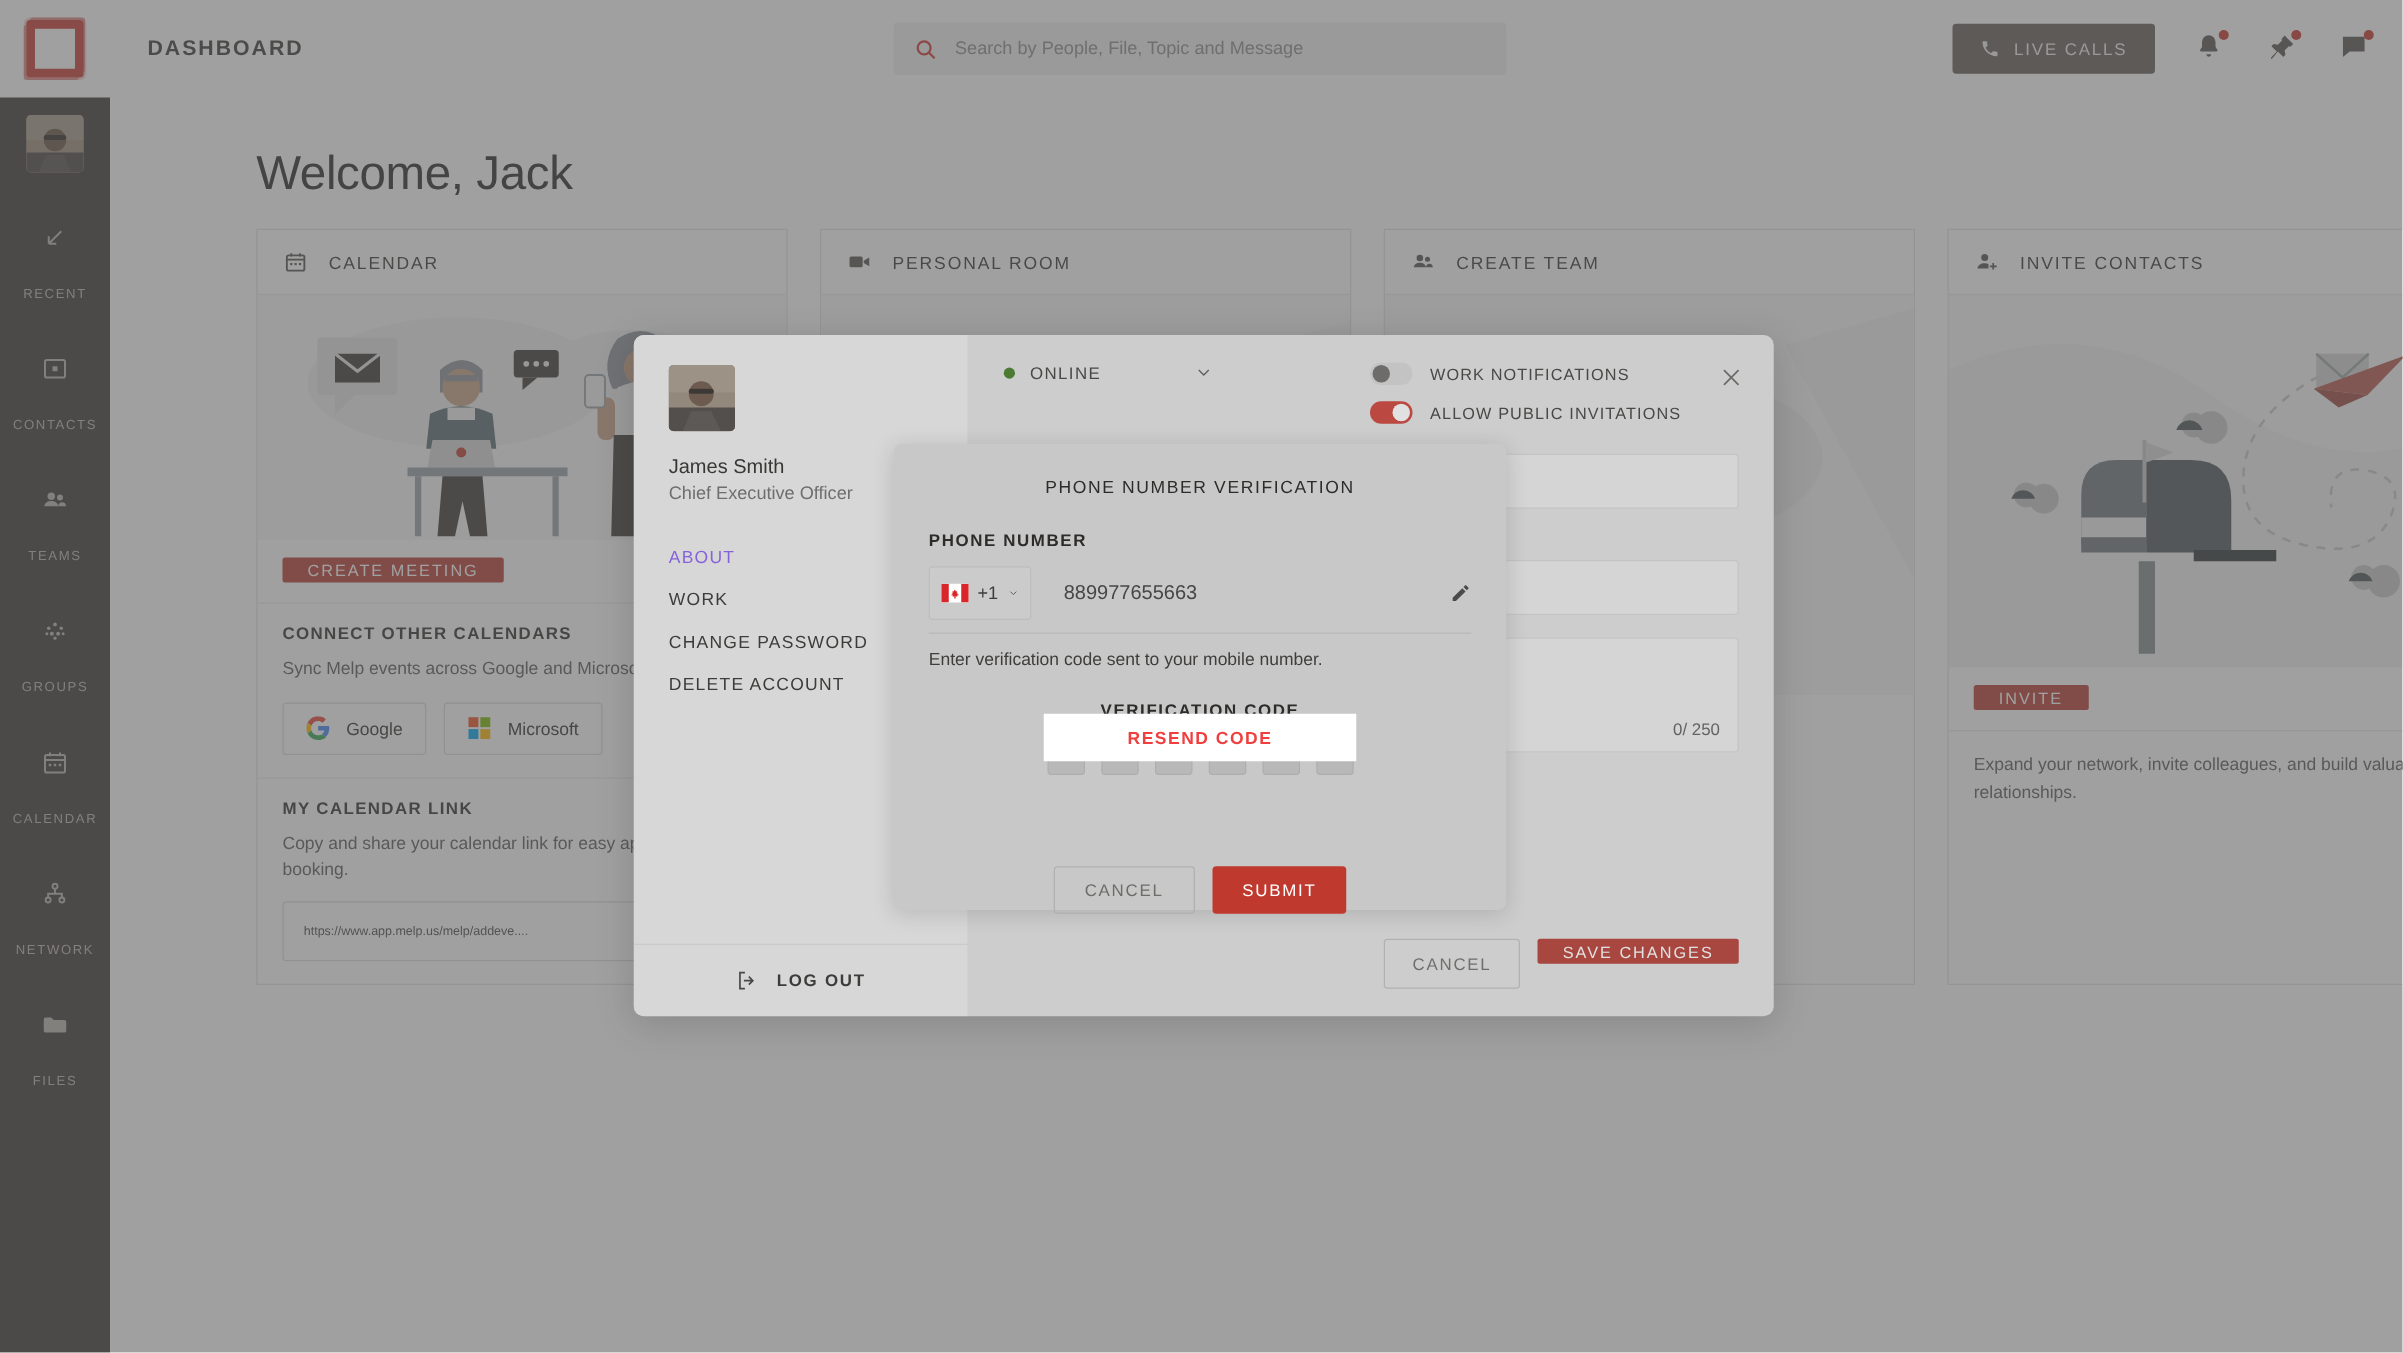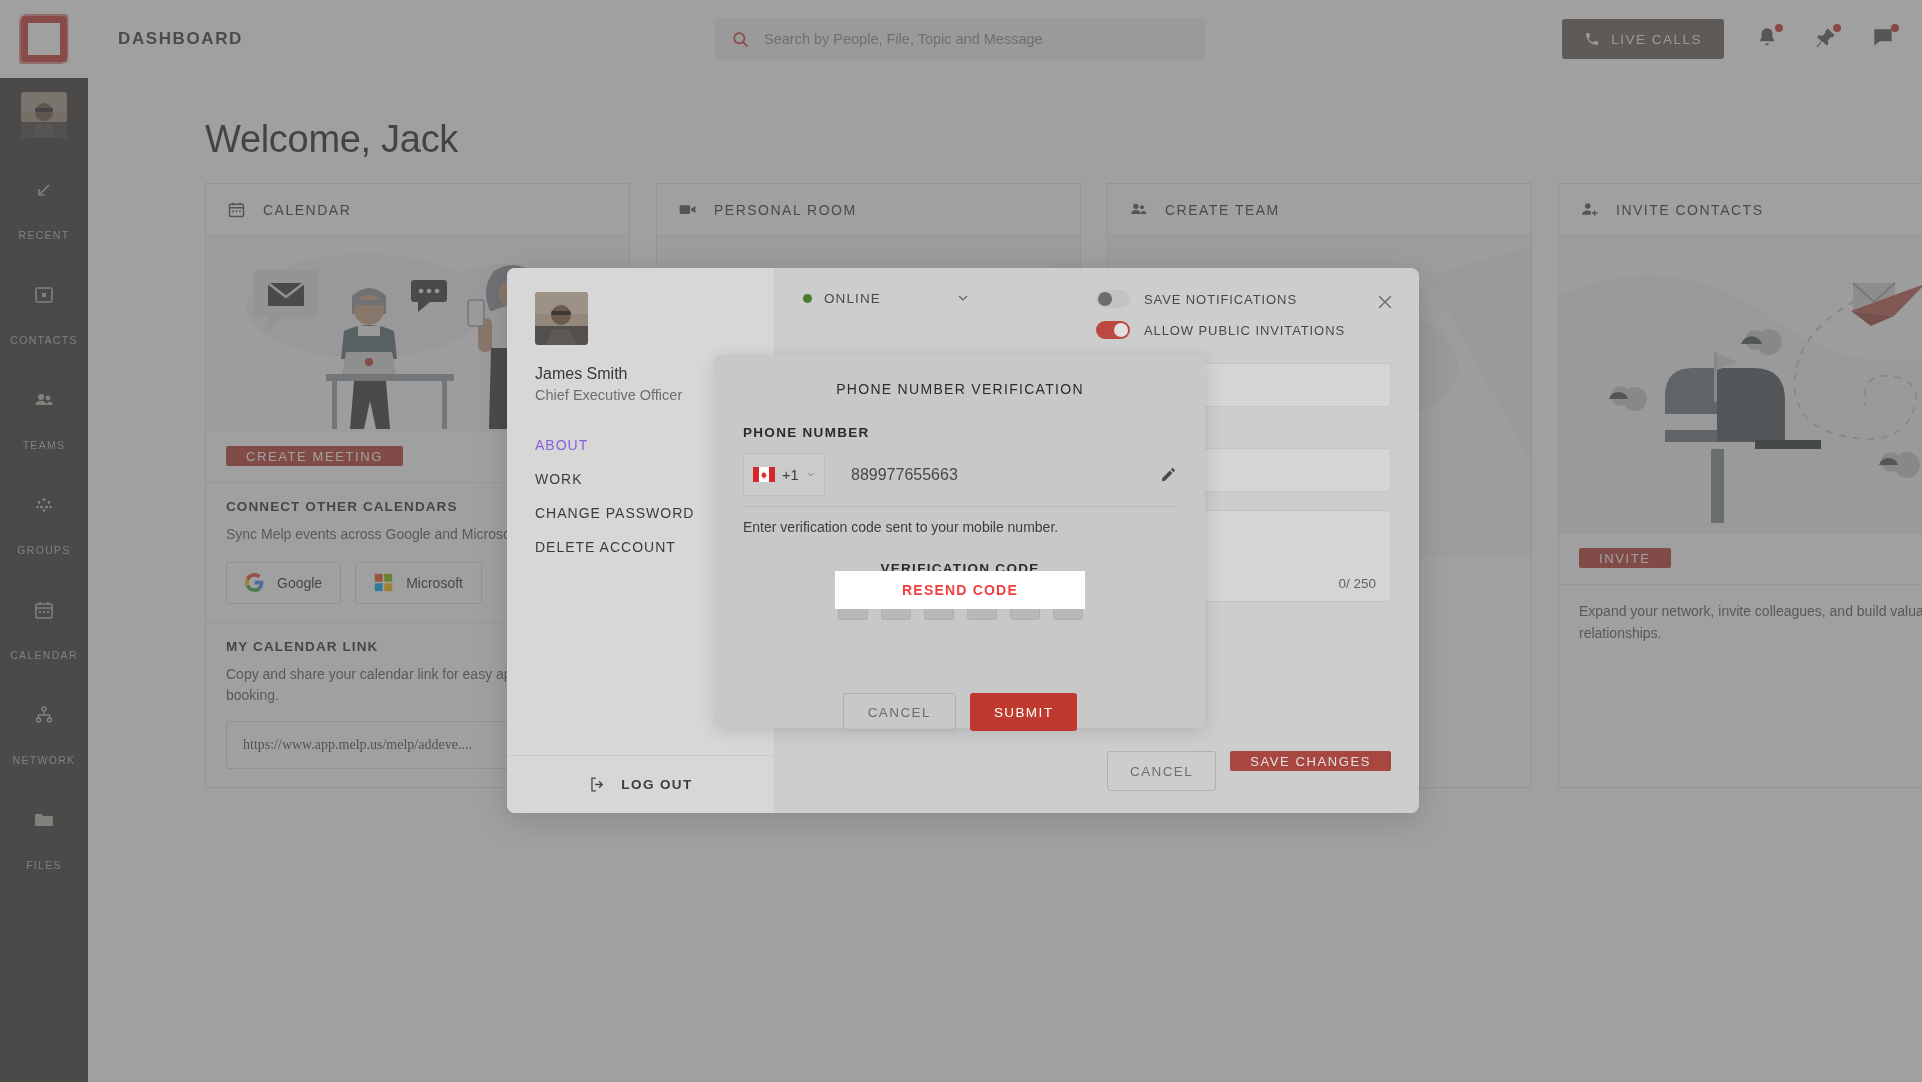--- a/index.html
+++ b/index.html
@@ -123,21 +123,21 @@
   .sec-text { font-size:14px; color:#5a5a5a; line-height:1.55; }
   .connect-row { display:flex; gap:14px; margin-top:16px; }
   .connect-btn {
     border:1px solid #dcdcdc; background:#fff; border-radius:3px; height:42px;
     display:flex; align-items:center; gap:13px; padding: 0 18px; cursor:pointer;
     font-size:14px; color:#2f2e2c; font-family:"Liberation Sans", sans-serif;
   }
   .link-field {
     margin-top: 14px; border:1px solid #dcdcdc; border-radius:3px; height:48px;
     display:flex; align-items:center; justify-content:space-between;
-    padding: 0 16px; font-size:14px; color:#4b4b4b;font-family:Liberation Serif, serif;
+    padding: 0 16px; font-size:10px; color:#4b4b4b;
   }
   .link-field .copy-ic { width:19px; height:19px; color:#55514e; cursor:pointer; }
 
   
   .overlay {
     position:absolute; inset:0; background: rgba(70,70,70,0.45); z-index:20;
   }
 
   
   .profile-modal {
@@ -611,21 +611,21 @@
           <span class="status-text">ONLINE</span>
           <svg class="chev" viewBox="0 0 24 24" fill="none" stroke="currentColor" stroke-width="1.8">
               <path d="M6 9l6 6 6-6"></path>
             </svg>
         </div>
         <div class="toggles">
           <div class="tog-row">
             <div class="tog">
                 <span class="knob"></span>
               </div>
-            <span class="tog-label">SAVE NOTIFICATIONS</span>
+            <span class="tog-label">WORK NOTIFICATIONS</span>
           </div>
           <div class="tog-row">
             <div class="tog on">
                 <span class="knob"></span>
               </div>
             <span class="tog-label">ALLOW PUBLIC INVITATIONS</span>
           </div>
         </div>
         <svg class="pm-close" viewBox="0 0 24 24" fill="none" stroke="currentColor" stroke-width="1.7">
             <path d="M5 5l14 14M19 5L5 19"></path>

